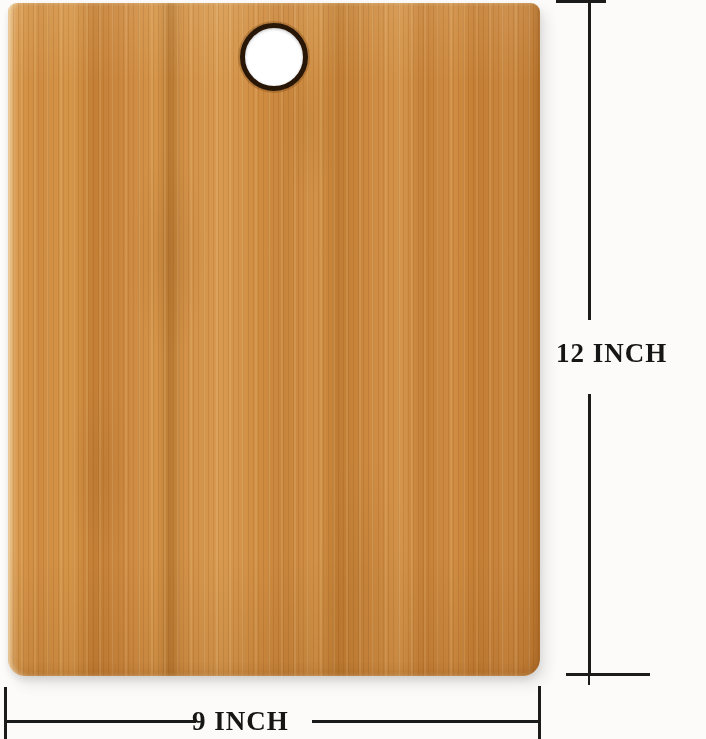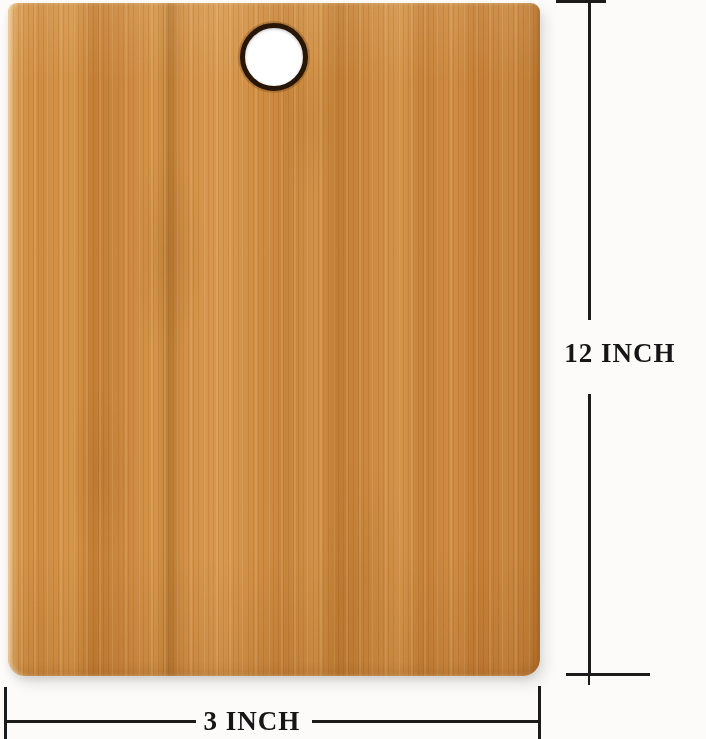--- a/index.html
+++ b/index.html
@@ -81,21 +81,20 @@
   .h-tick-left  { left: 4px;   top: 687px; width: 3px; height: 52px; }
   .h-tick-right { left: 538px; top: 686px; width: 3px; height: 53px; }
 
   .dim-label {
     position: absolute;
     color: #161616;
     font-family: "Liberation Serif", serif;
     font-weight: bold;
     font-size: 27px;
     letter-spacing: 1px;
-    text-align: center;
     white-space: nowrap;
   }
   .label-height { left: 556px; top: 338px; width: 128px; }
   .label-width  { left: 192px; top: 706px; width: 120px; }
 </style>
 </head>
 <body>
 
 <div class="stage">
 
@@ -105,17 +104,17 @@
 
   <div class="dim v-tick-top"></div>
   <div class="dim v-seg-top"></div>
   <div class="dim-label label-height">12 INCH</div>
   <div class="dim v-seg-bottom"></div>
   <div class="dim v-tick-bottom"></div>
   <div class="dim v-seg-stub"></div>
 
   <div class="dim h-tick-left"></div>
   <div class="dim h-seg-left"></div>
-  <div class="dim-label label-width">3 INCH</div>
+  <div class="dim-label label-width">9 INCH</div>
   <div class="dim h-seg-right"></div>
   <div class="dim h-tick-right"></div>
 
 </div>
 
 </body></html>

